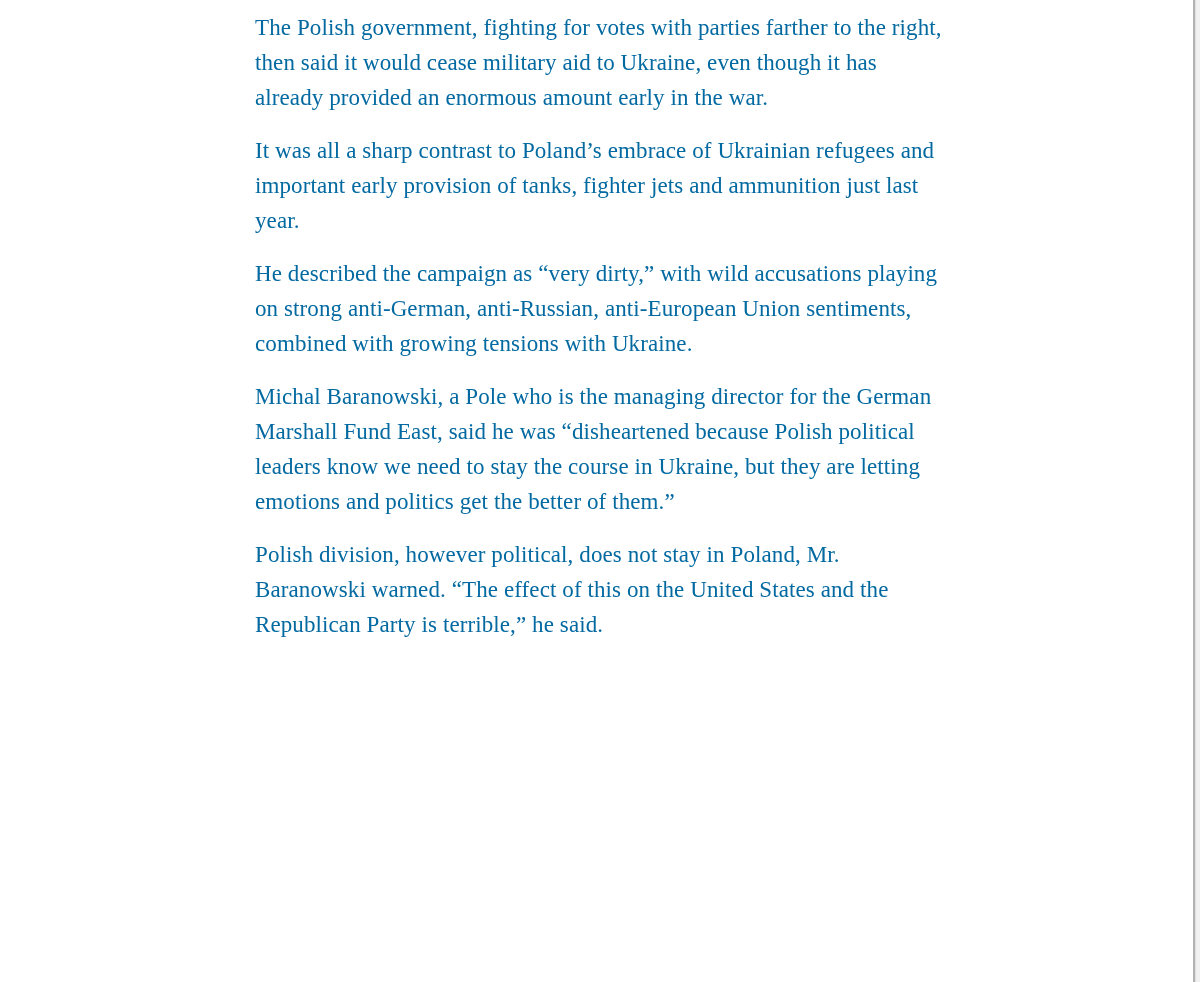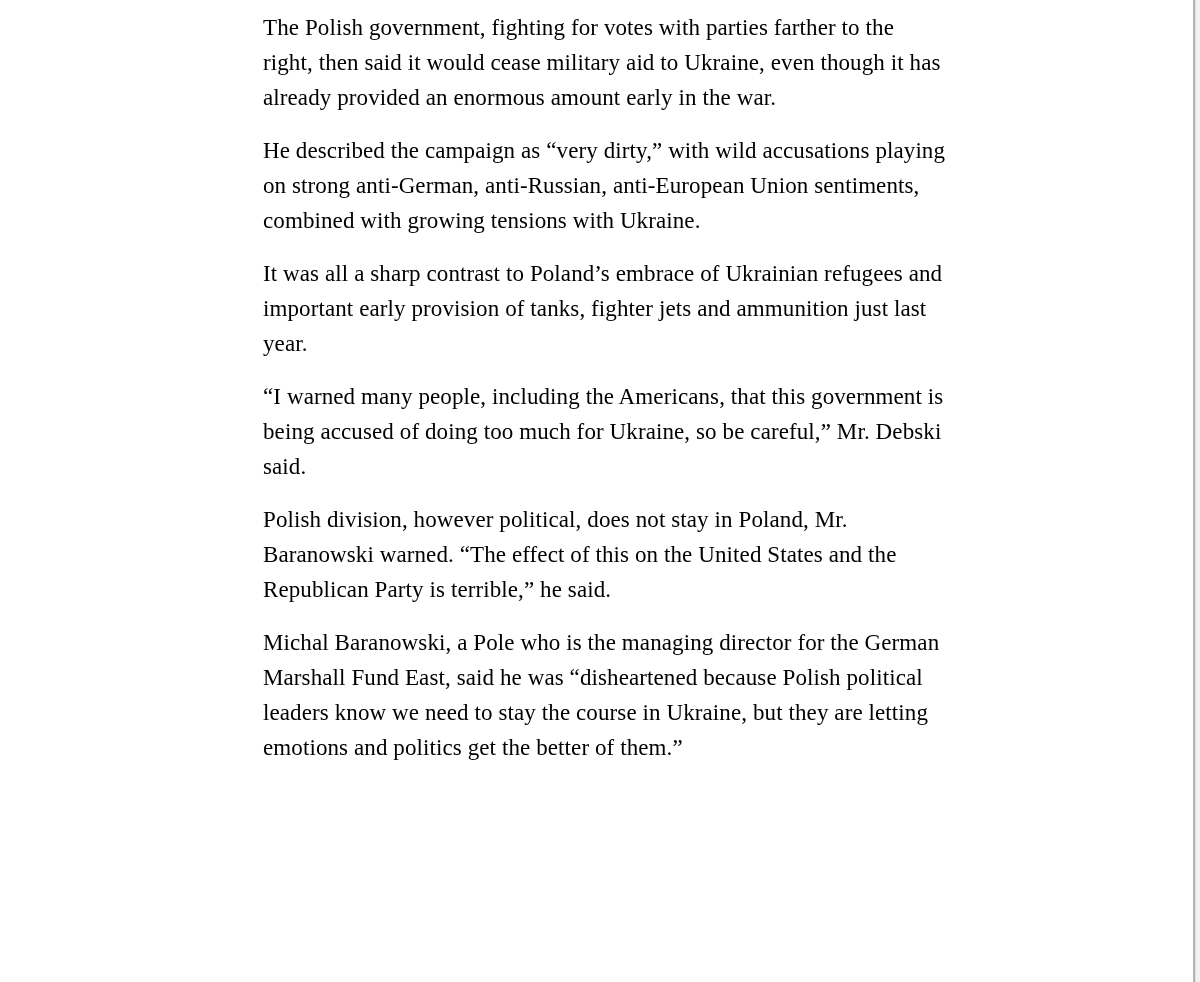--- a/index.html
+++ b/index.html
@@ -22,24 +22,24 @@
     height: 982px;
     background: #ffffff;
   }
   .article-body {
     position: absolute;
     left: 247px;
     top: 10px;
     width: 701px;
   }
   .article-body p {
-    margin: 0 0 18px 16px;
+    margin: 0 0 18px 8px;
     font-size: 23px;
     line-height: 35px;
-    color: #000000;
+    color: #0369a1;
     letter-spacing: 0.1px;
     text-align: left;
   }
   .page-edge-divider {
     position: absolute;
     left: 1193px;
     top: 0;
     width: 2px;
     height: 982px;
     background: #b3b3b3;
@@ -53,22 +53,21 @@
     background: #f1f1f1;
     border-left: 1px solid #e0e0e0;
   }
 </style>
 </head>
 <body>
 
 <div class="page">
   <article class="article-body">
     <p>The Polish government, fighting for votes with parties farther to the right, then said it would cease military aid to Ukraine, even though it has already provided an enormous amount early in the war.</p>
+    <p>It was all a sharp contrast to Poland’s embrace of Ukrainian refugees and important early provision of tanks, fighter jets and ammunition just last year.</p>
     <p>He described the campaign as “very dirty,” with wild accusations playing on strong anti-German, anti-Russian, anti-European Union sentiments, combined with growing tensions with Ukraine.</p>
-    <p>It was all a sharp contrast to Poland’s embrace of Ukrainian refugees and important early provision of tanks, fighter jets and ammunition just last year.</p>
-    <p>“I warned many people, including the Americans, that this government is being accused of doing too much for Ukraine, so be careful,” Mr. Debski said.</p>
+    <p>Michal Baranowski, a Pole who is the managing director for the German Marshall Fund East, said he was “disheartened because Polish political leaders know we need to stay the course in Ukraine, but they are letting emotions and politics get the better of them.”</p>
     <p>Polish division, however political, does not stay in Poland, Mr. Baranowski warned. “The effect of this on the United States and the Republican Party is terrible,” he said.</p>
-    <p>Michal Baranowski, a Pole who is the managing director for the German Marshall Fund East, said he was “disheartened because Polish political leaders know we need to stay the course in Ukraine, but they are letting emotions and politics get the better of them.”</p>
   </article>
 </div>
 
 <div class="page-edge-divider"></div>
 <div class="scrollbar-track"></div>
 
 </body></html>

